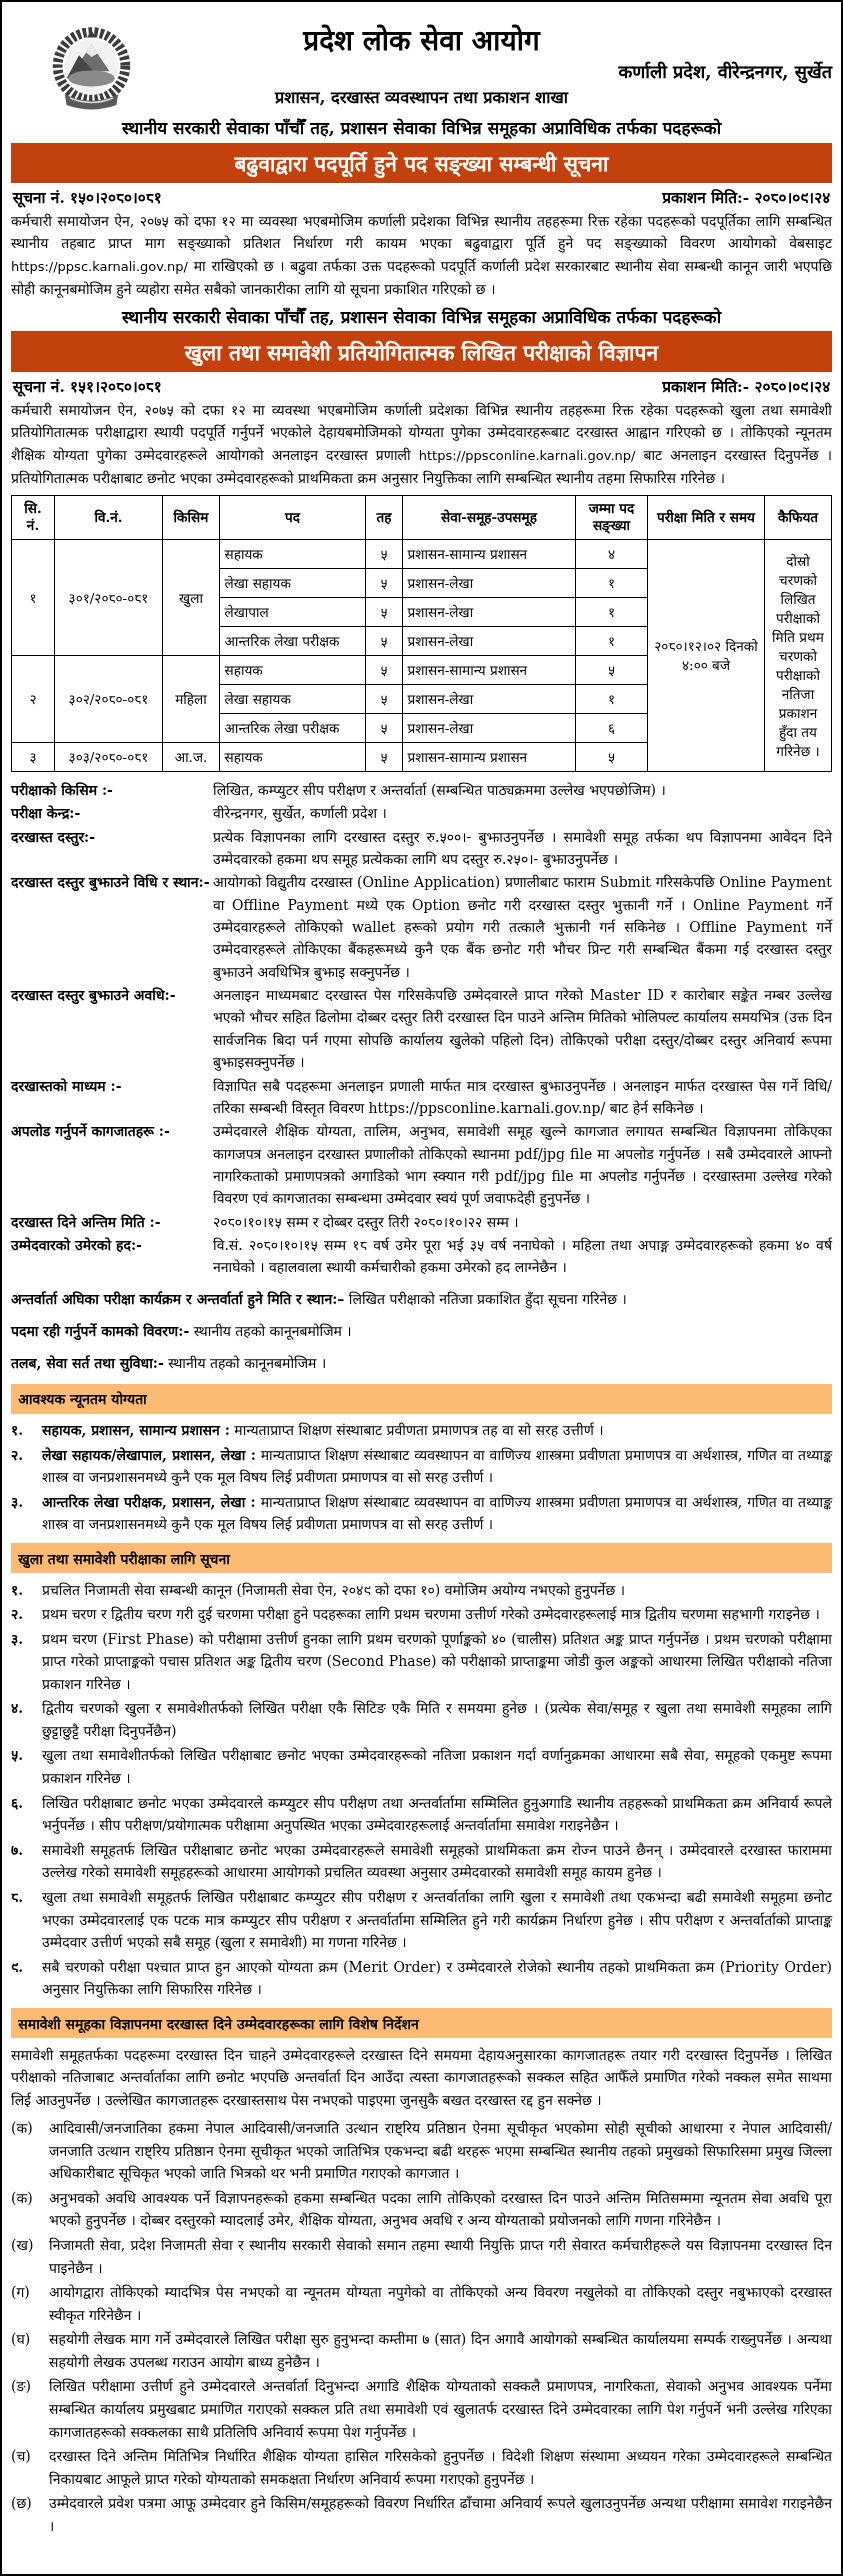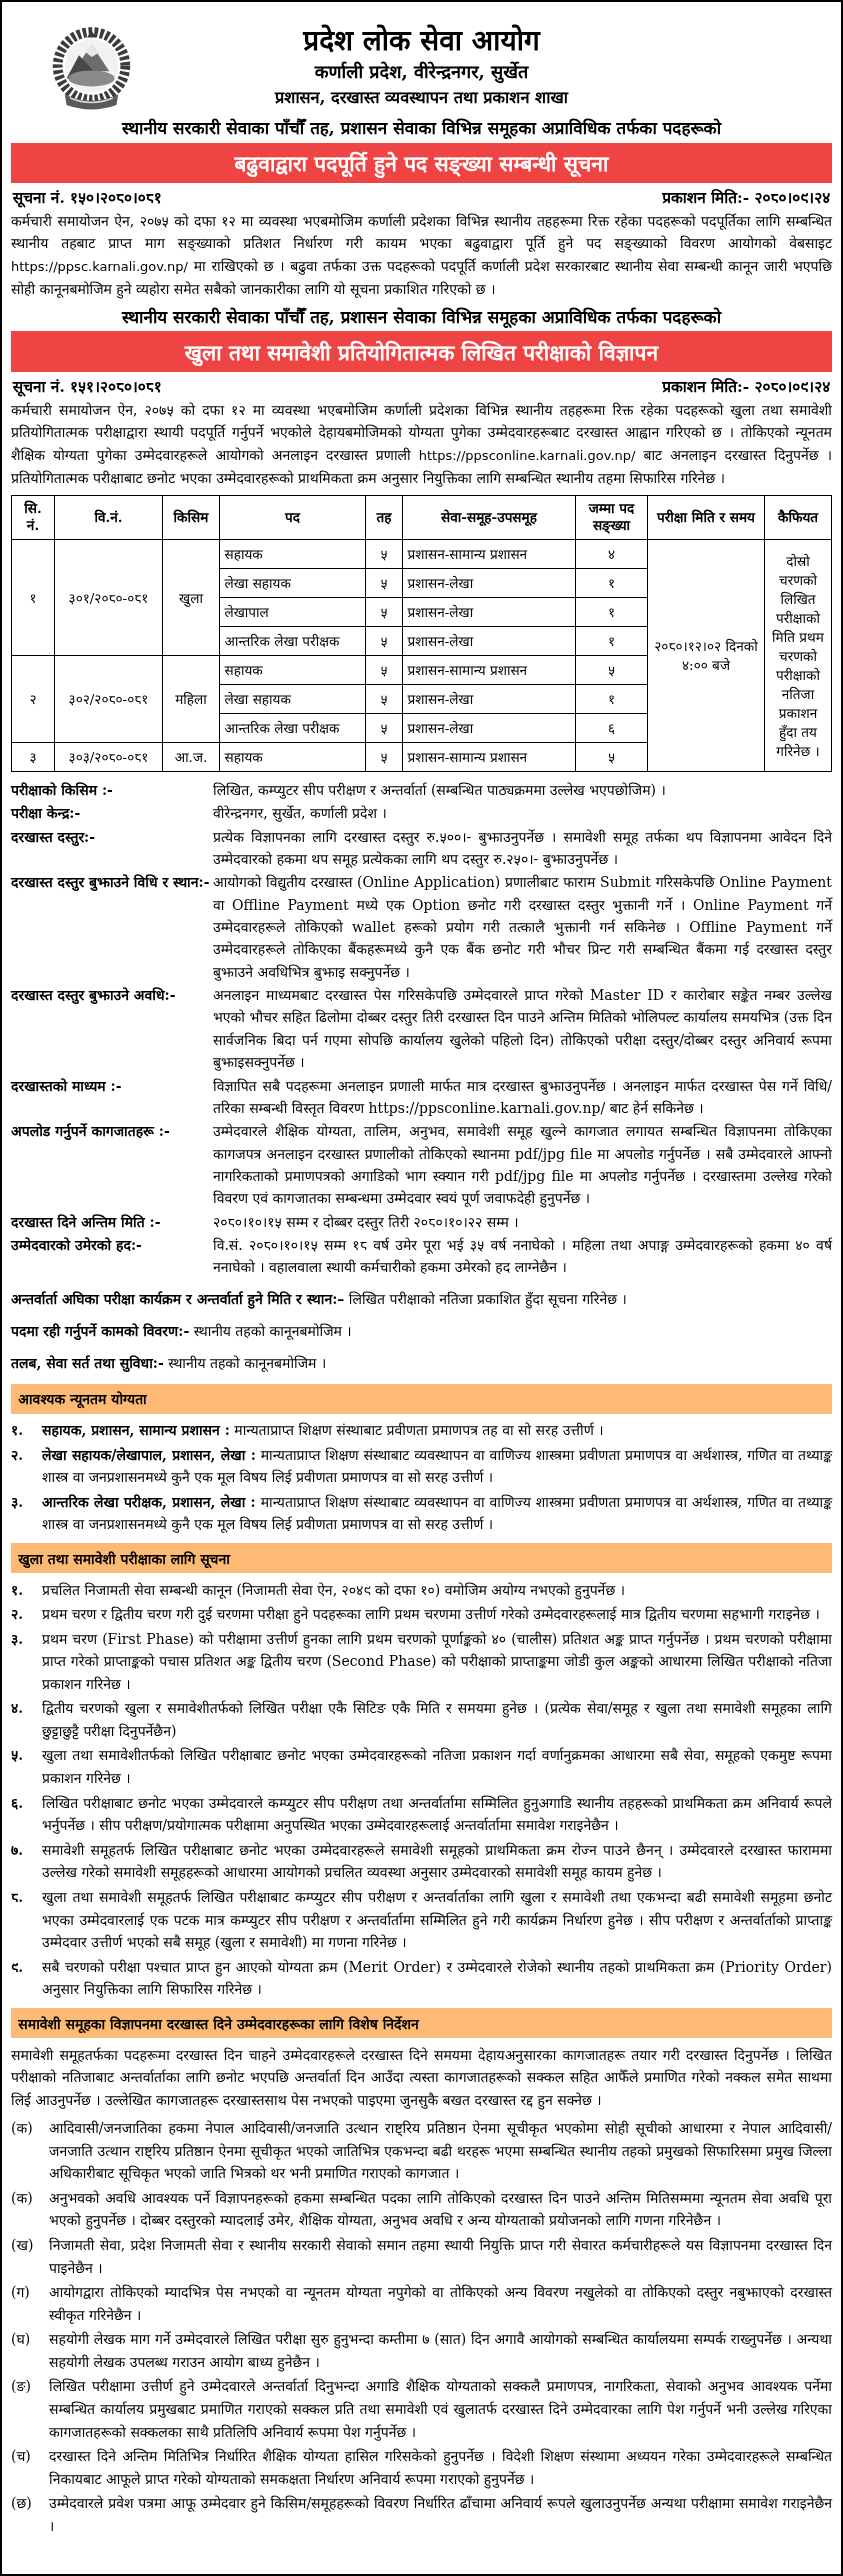--- a/index.html
+++ b/index.html
@@ -2,24 +2,24 @@
 <html lang="ne" style="font-size:14.5px"><head>
 <meta charset="utf-8">
 <style>
   html,body{margin:0;padding:0;background:#fff;}
   body{width:843px;font-family:"DejaVu Serif","Liberation Serif",serif;color:#000;}
   .page{box-sizing:border-box;width:843px;min-height:2576px;border:2.7px solid #000;padding:16px 9px 9px 9px;}
   
   .hdr{position:relative;text-align:center;padding:5.4px 0 1.8px 0;}
   .emblem{position:absolute;left:27px;top:7.3px;width:107px;height:89px;}
   .org-title{font-size:28px;font-weight:bold;line-height:1.25;}
-  .org-sub{font-size:18px;font-weight:bold;line-height:1.5;}
+  .org-sub{font-size:18px;font-weight:bold;line-height:1.5;text-align:right;}
   .org-branch{font-size:16.3px;font-weight:bold;line-height:1.6;}
   .subtitle{text-align:center;font-size:17px;font-weight:bold;margin:3.6px 0 3.6px 0;line-height:1.3;}
-  .banner{background:#ef4444;color:#fff;text-align:center;font-size:21px;font-weight:bold;padding:6.4px 3.6px;margin:1.8px 0 3.6px 0;}
+  .banner{background:#c2410c;color:#fff;text-align:center;font-size:21px;font-weight:bold;padding:6.4px 3.6px;margin:1.8px 0 3.6px 0;}
   .meta{display:flex;justify-content:space-between;font-weight:bold;font-size:15.4px;margin:1.8px 1.8px 1.8px 1.8px;}
   .para{font-size:14px;line-height:1.62;text-align:justify;margin:1.8px 0 5.4px 0;}
   .url{font-weight:normal;font-family:"DejaVu Sans","Liberation Sans",sans-serif;font-size:13px;color:#000;text-decoration:none;}
   
   table.vac{border-collapse:collapse;width:100%;margin:3.6px 0 7.3px 0;font-size:13.6px;}
   table.vac th,table.vac td{border:1.5px solid #000;padding:4.5px 4.5px;vertical-align:middle;}
   table.vac th{font-weight:bold;text-align:center;line-height:1.25;}
   td.c{text-align:center;}
   td.l{text-align:left;}
   .col-sn{width:33px;}.col-advt{width:98px;}.col-type{width:47px;}.col-post{width:136px;}

